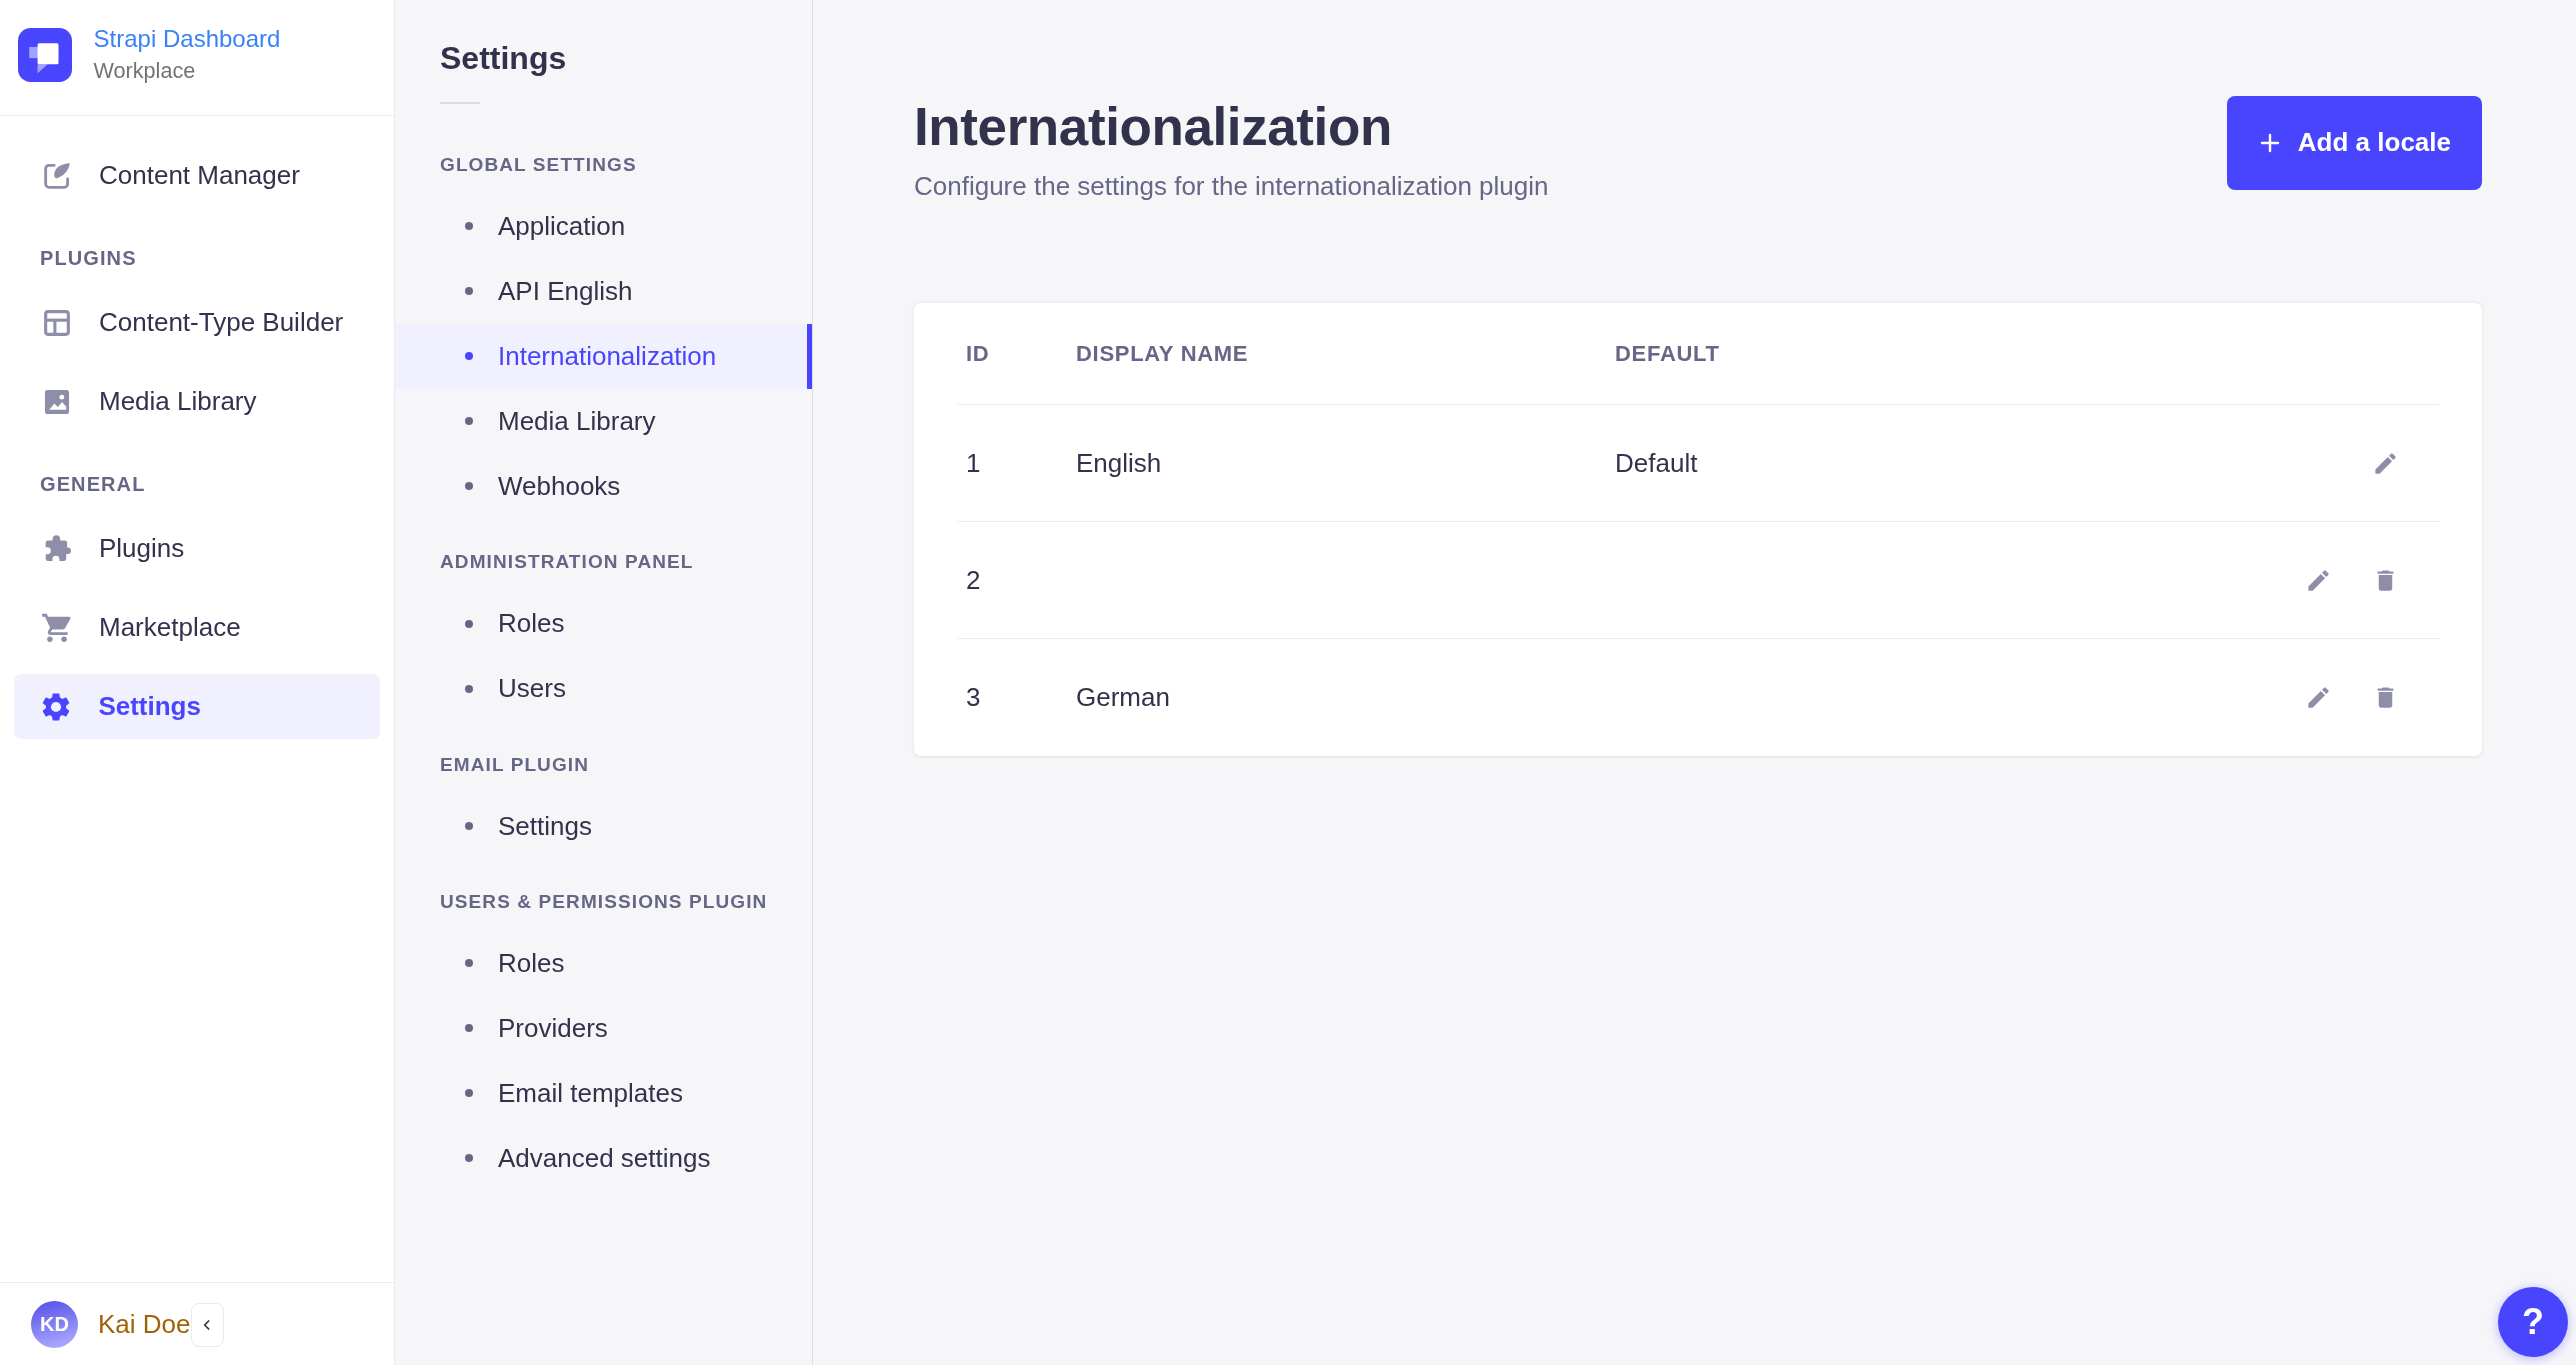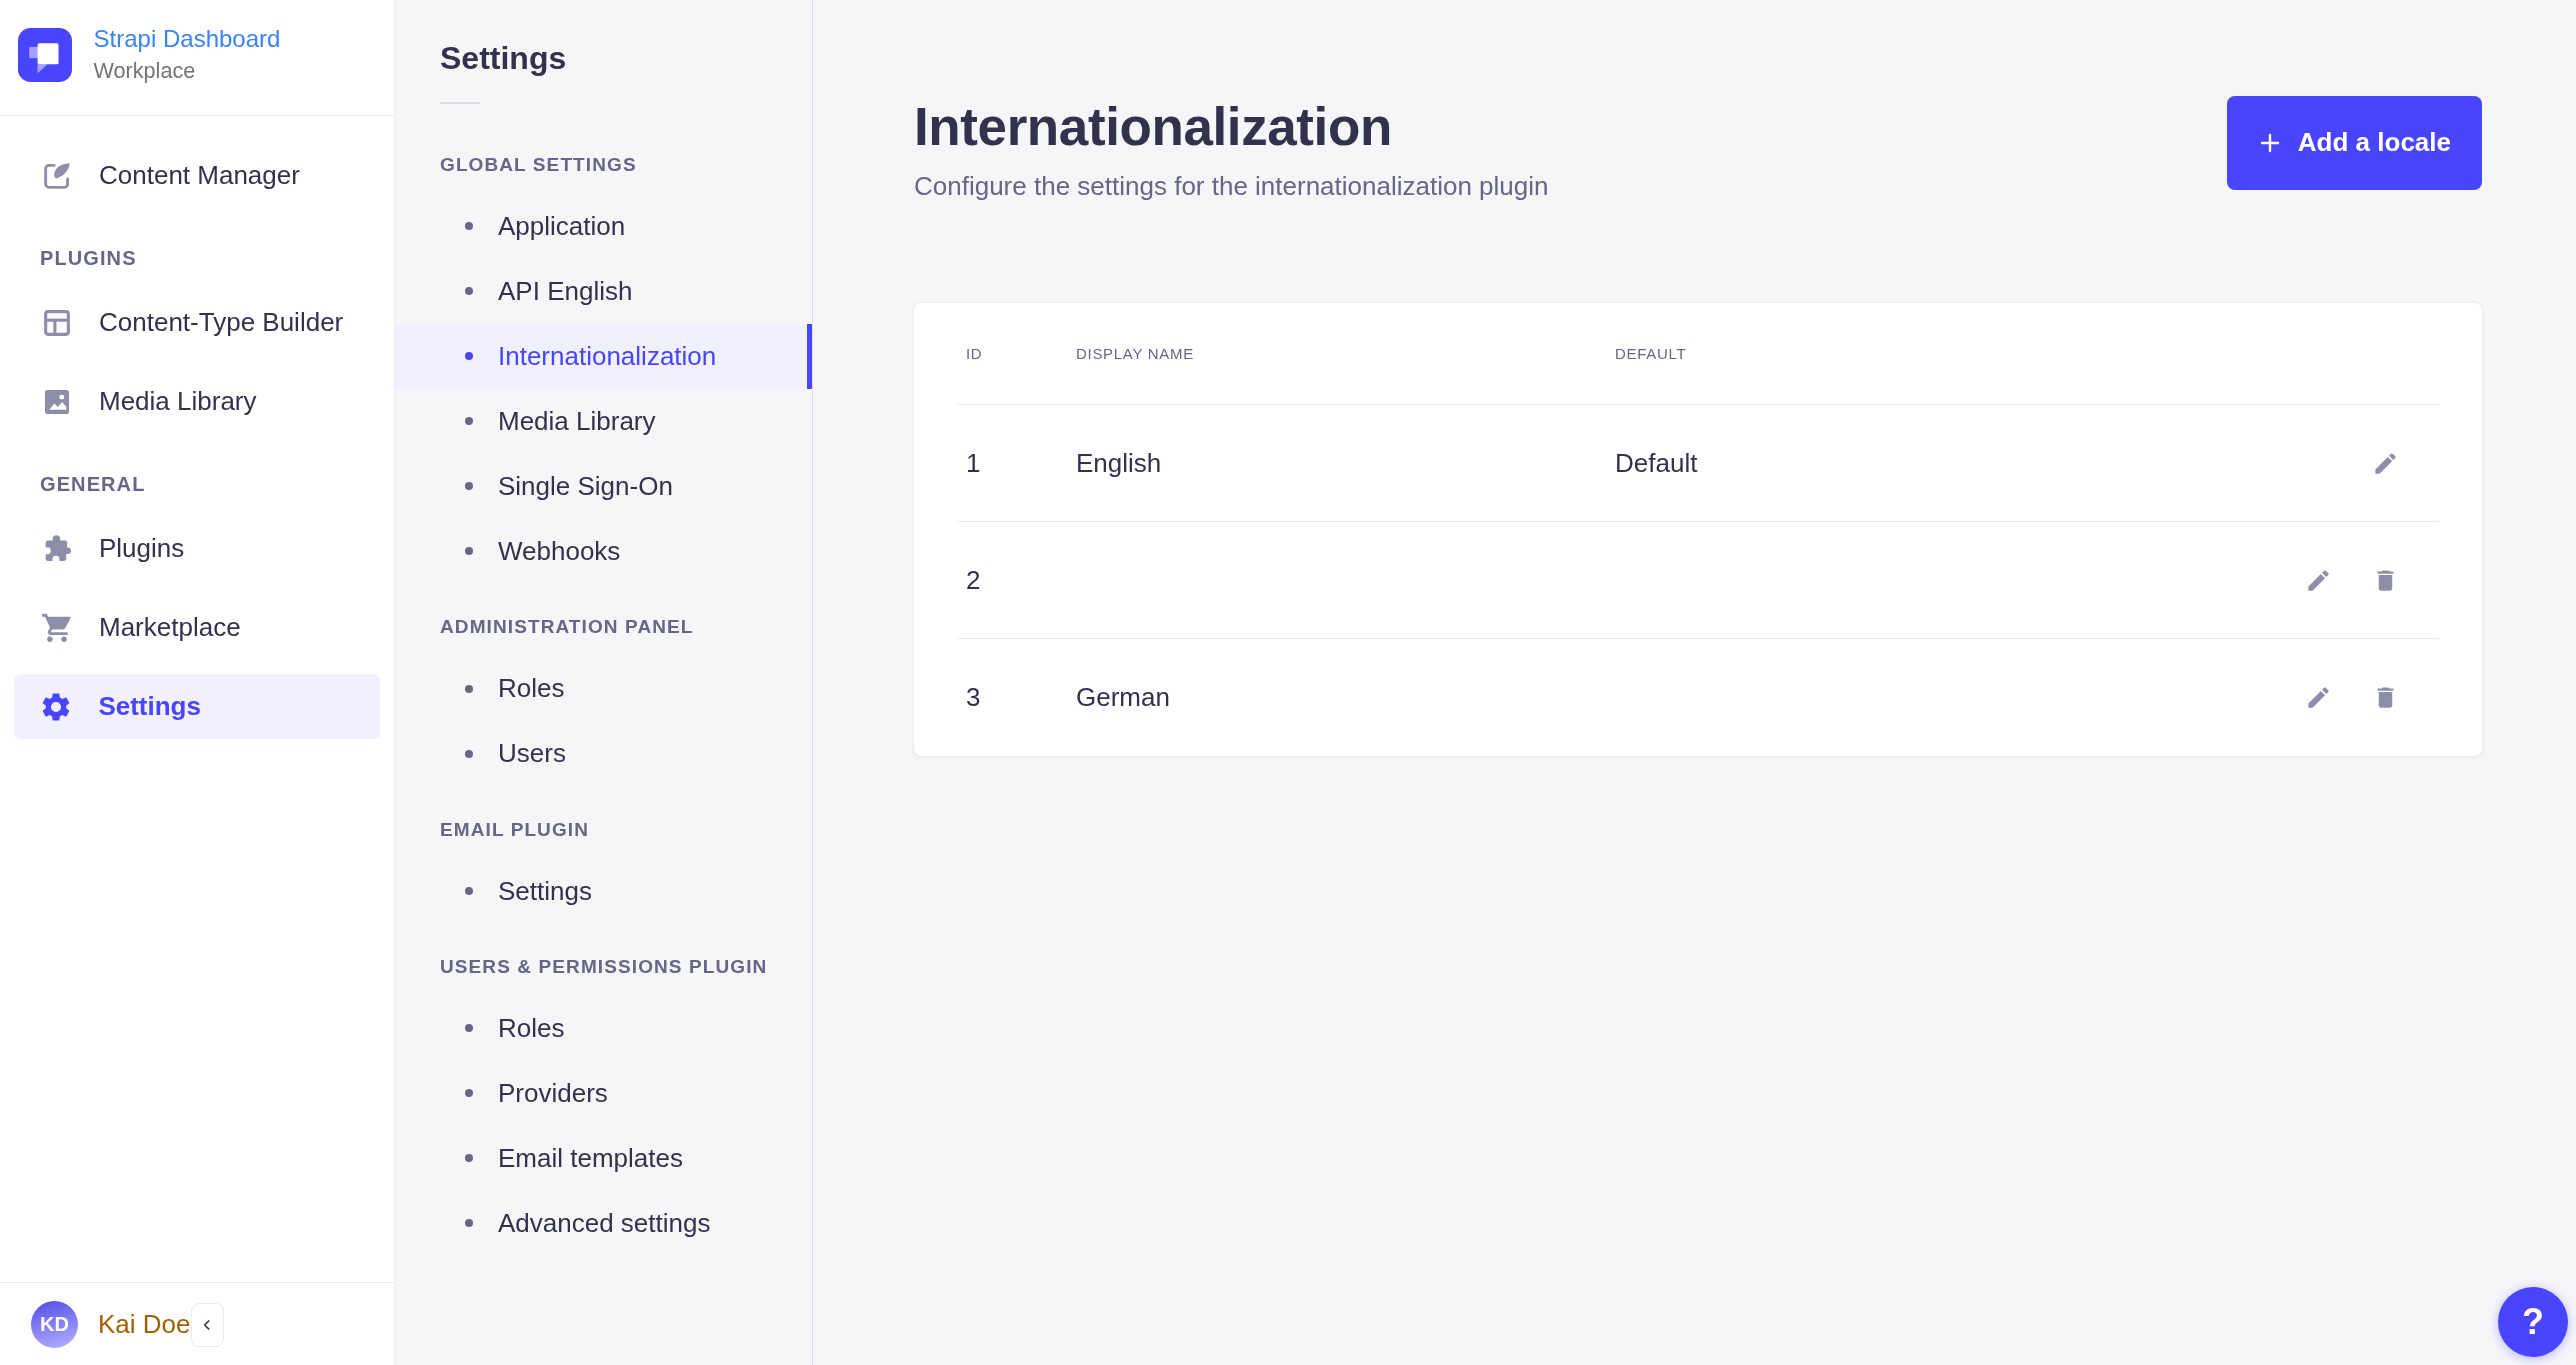--- a/index.html
+++ b/index.html
@@ -103,21 +103,21 @@
   .table-card {
     margin-top: 101px; background: #fff; border-radius: 7.2px;
     box-shadow: 0 0.9px 3.6px rgba(33, 33, 52, 0.1);
   }
   .t-row { display: flex; align-items: center; padding: 0 83px 0 52px; position: relative; }
   .t-row:not(:last-child)::after {
     content: ""; position: absolute; left: 43px; right: 43px; bottom: 0;
     height: 0.9px; background: #EAEAEF;
   }
   .t-head { height: 102px; }
-  .t-head .col { font-size: 15px; font-weight: 400; letter-spacing: 0.7px; color: #666687; }
+  .t-head .col { font-size: 22px; font-weight: 700; letter-spacing: 0.7px; color: #666687; }
   .t-body-row { height: 117px; }
   .t-body-row .col { font-size: 26px; color: #32324D; }
   .col-id { width: 110px; }
   .col-name { width: 539px; }
   .col-default { flex: 1; }
   .col-actions { display: flex; gap: 40px; justify-content: flex-end; min-width: 108px; }
   .icon-btn { background: none; border: none; padding: 0; cursor: pointer; color: #8E8EA9; display: flex; }
   .icon-btn svg { width: 27px; height: 27px; }
 
   .help-fab {
@@ -243,24 +243,20 @@
       <div class="sn-item active">
         <span class="bullet"></span>
         <span>Internationalization</span>
       </div>
       <div class="sn-item">
         <span class="bullet"></span>
         <span>Media Library</span>
       </div>
       <div class="sn-item">
         <span class="bullet"></span>
-        <span>Single Sign-On</span>
-      </div>
-      <div class="sn-item">
-        <span class="bullet"></span>
         <span>Webhooks</span>
       </div>
     </div>
 
     <div class="sn-section">
       <div class="sn-label">ADMINISTRATION PANEL</div>
       <div class="sn-item">
         <span class="bullet"></span>
         <span>Roles</span>
       </div>

